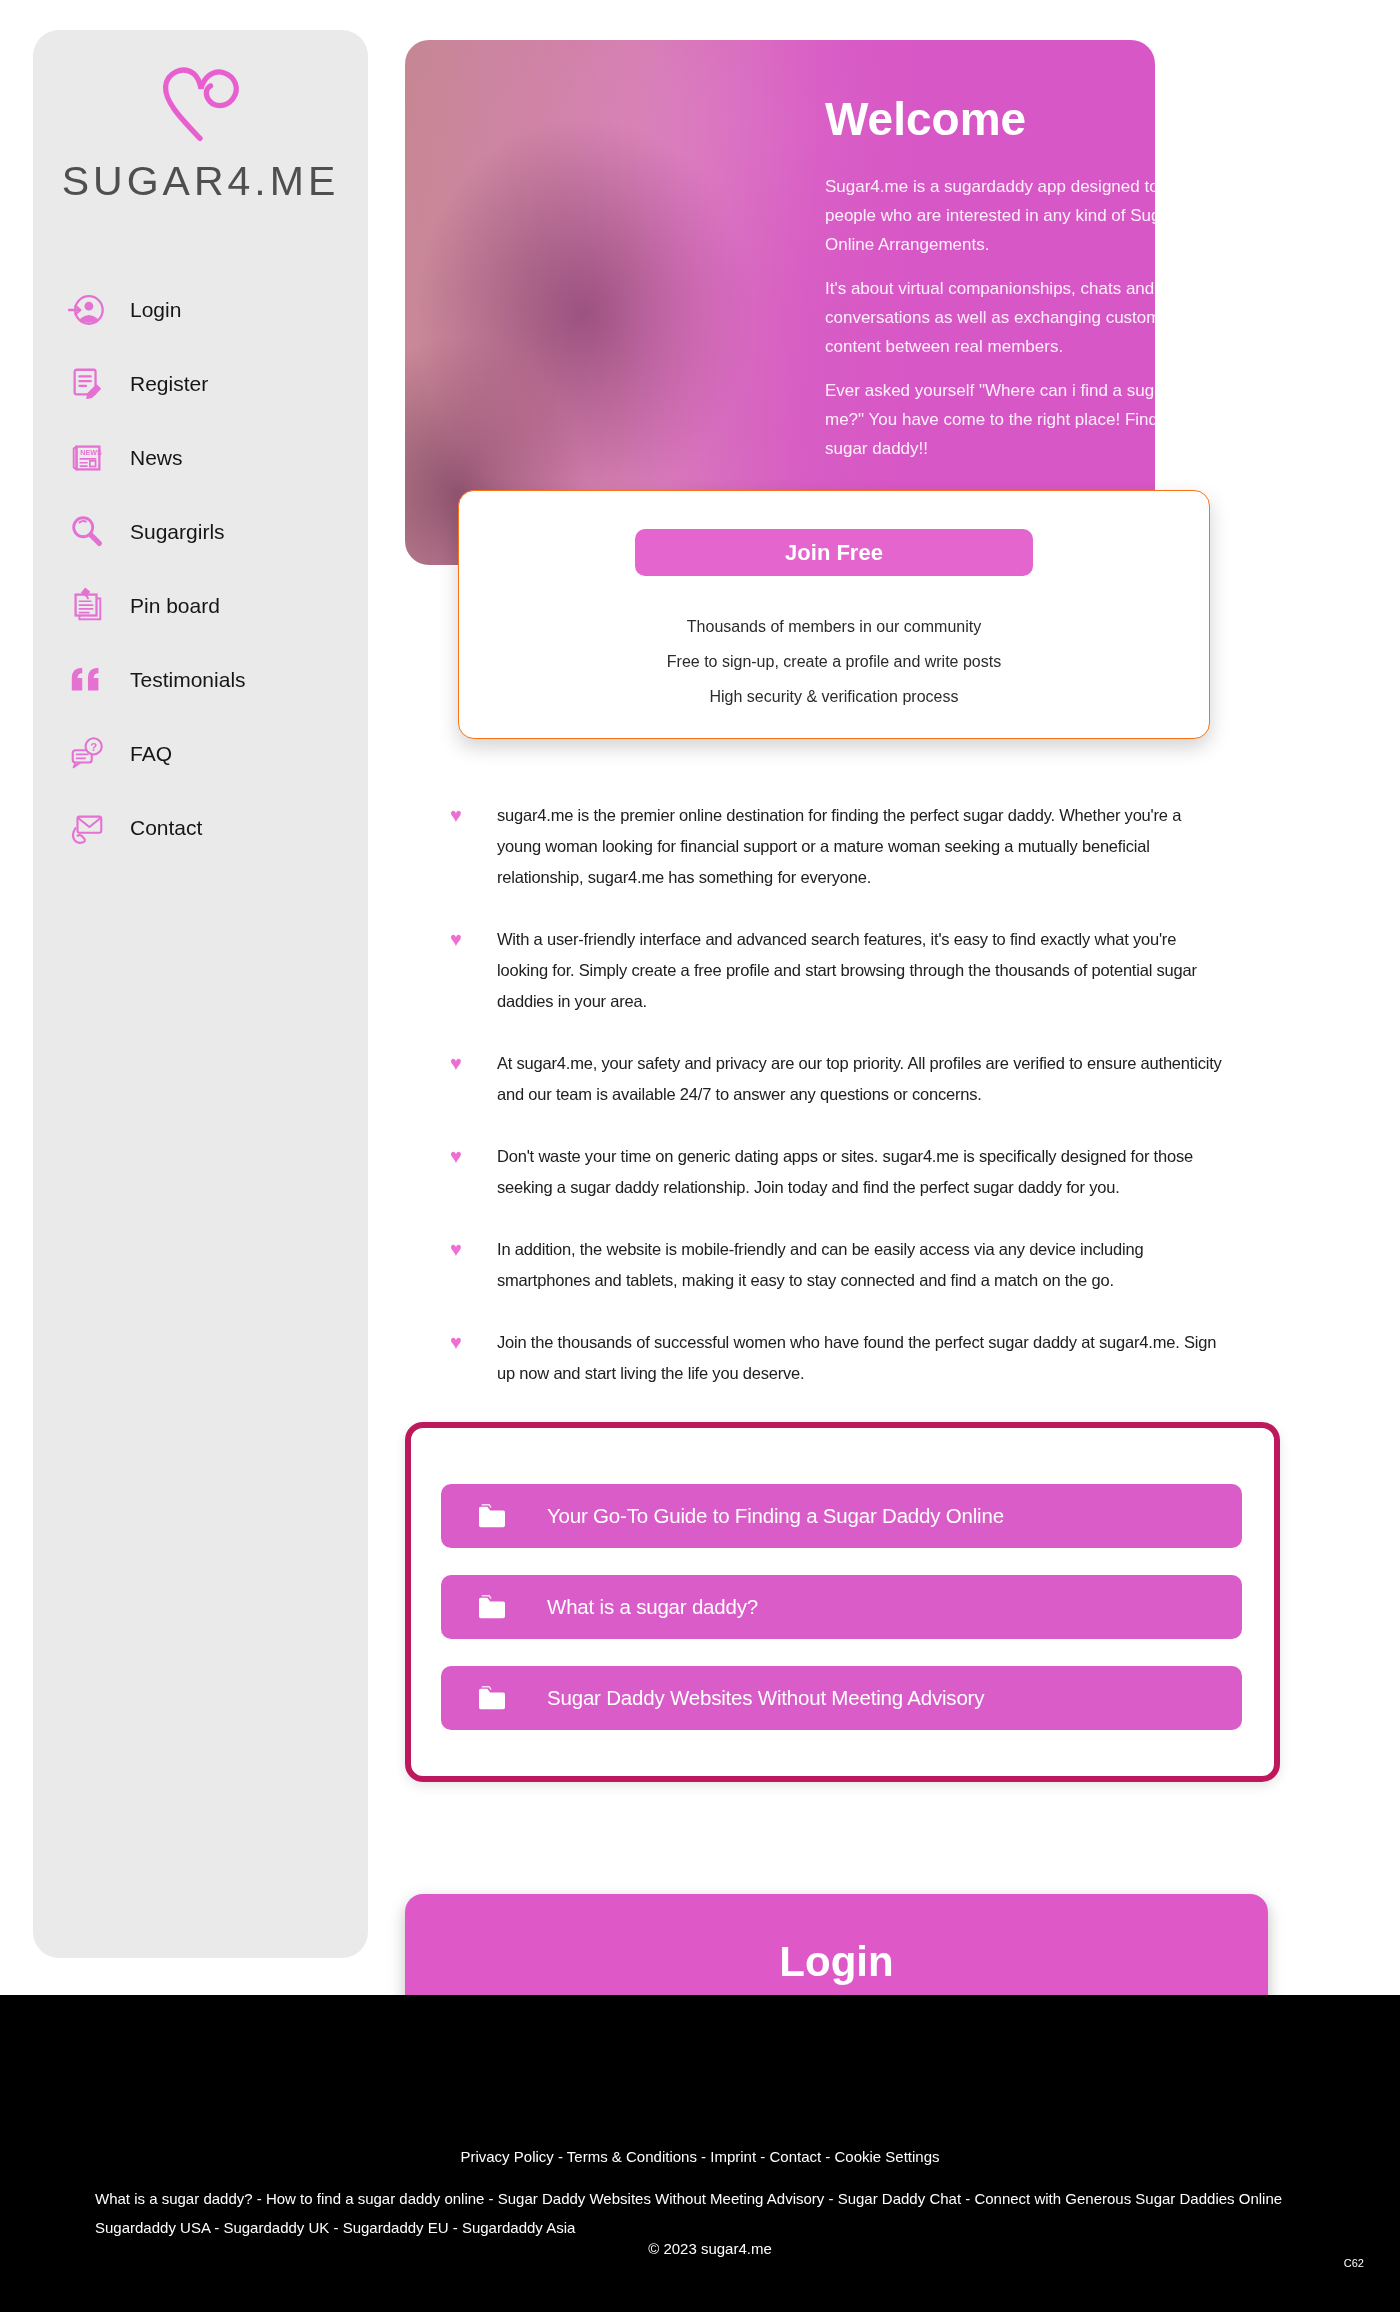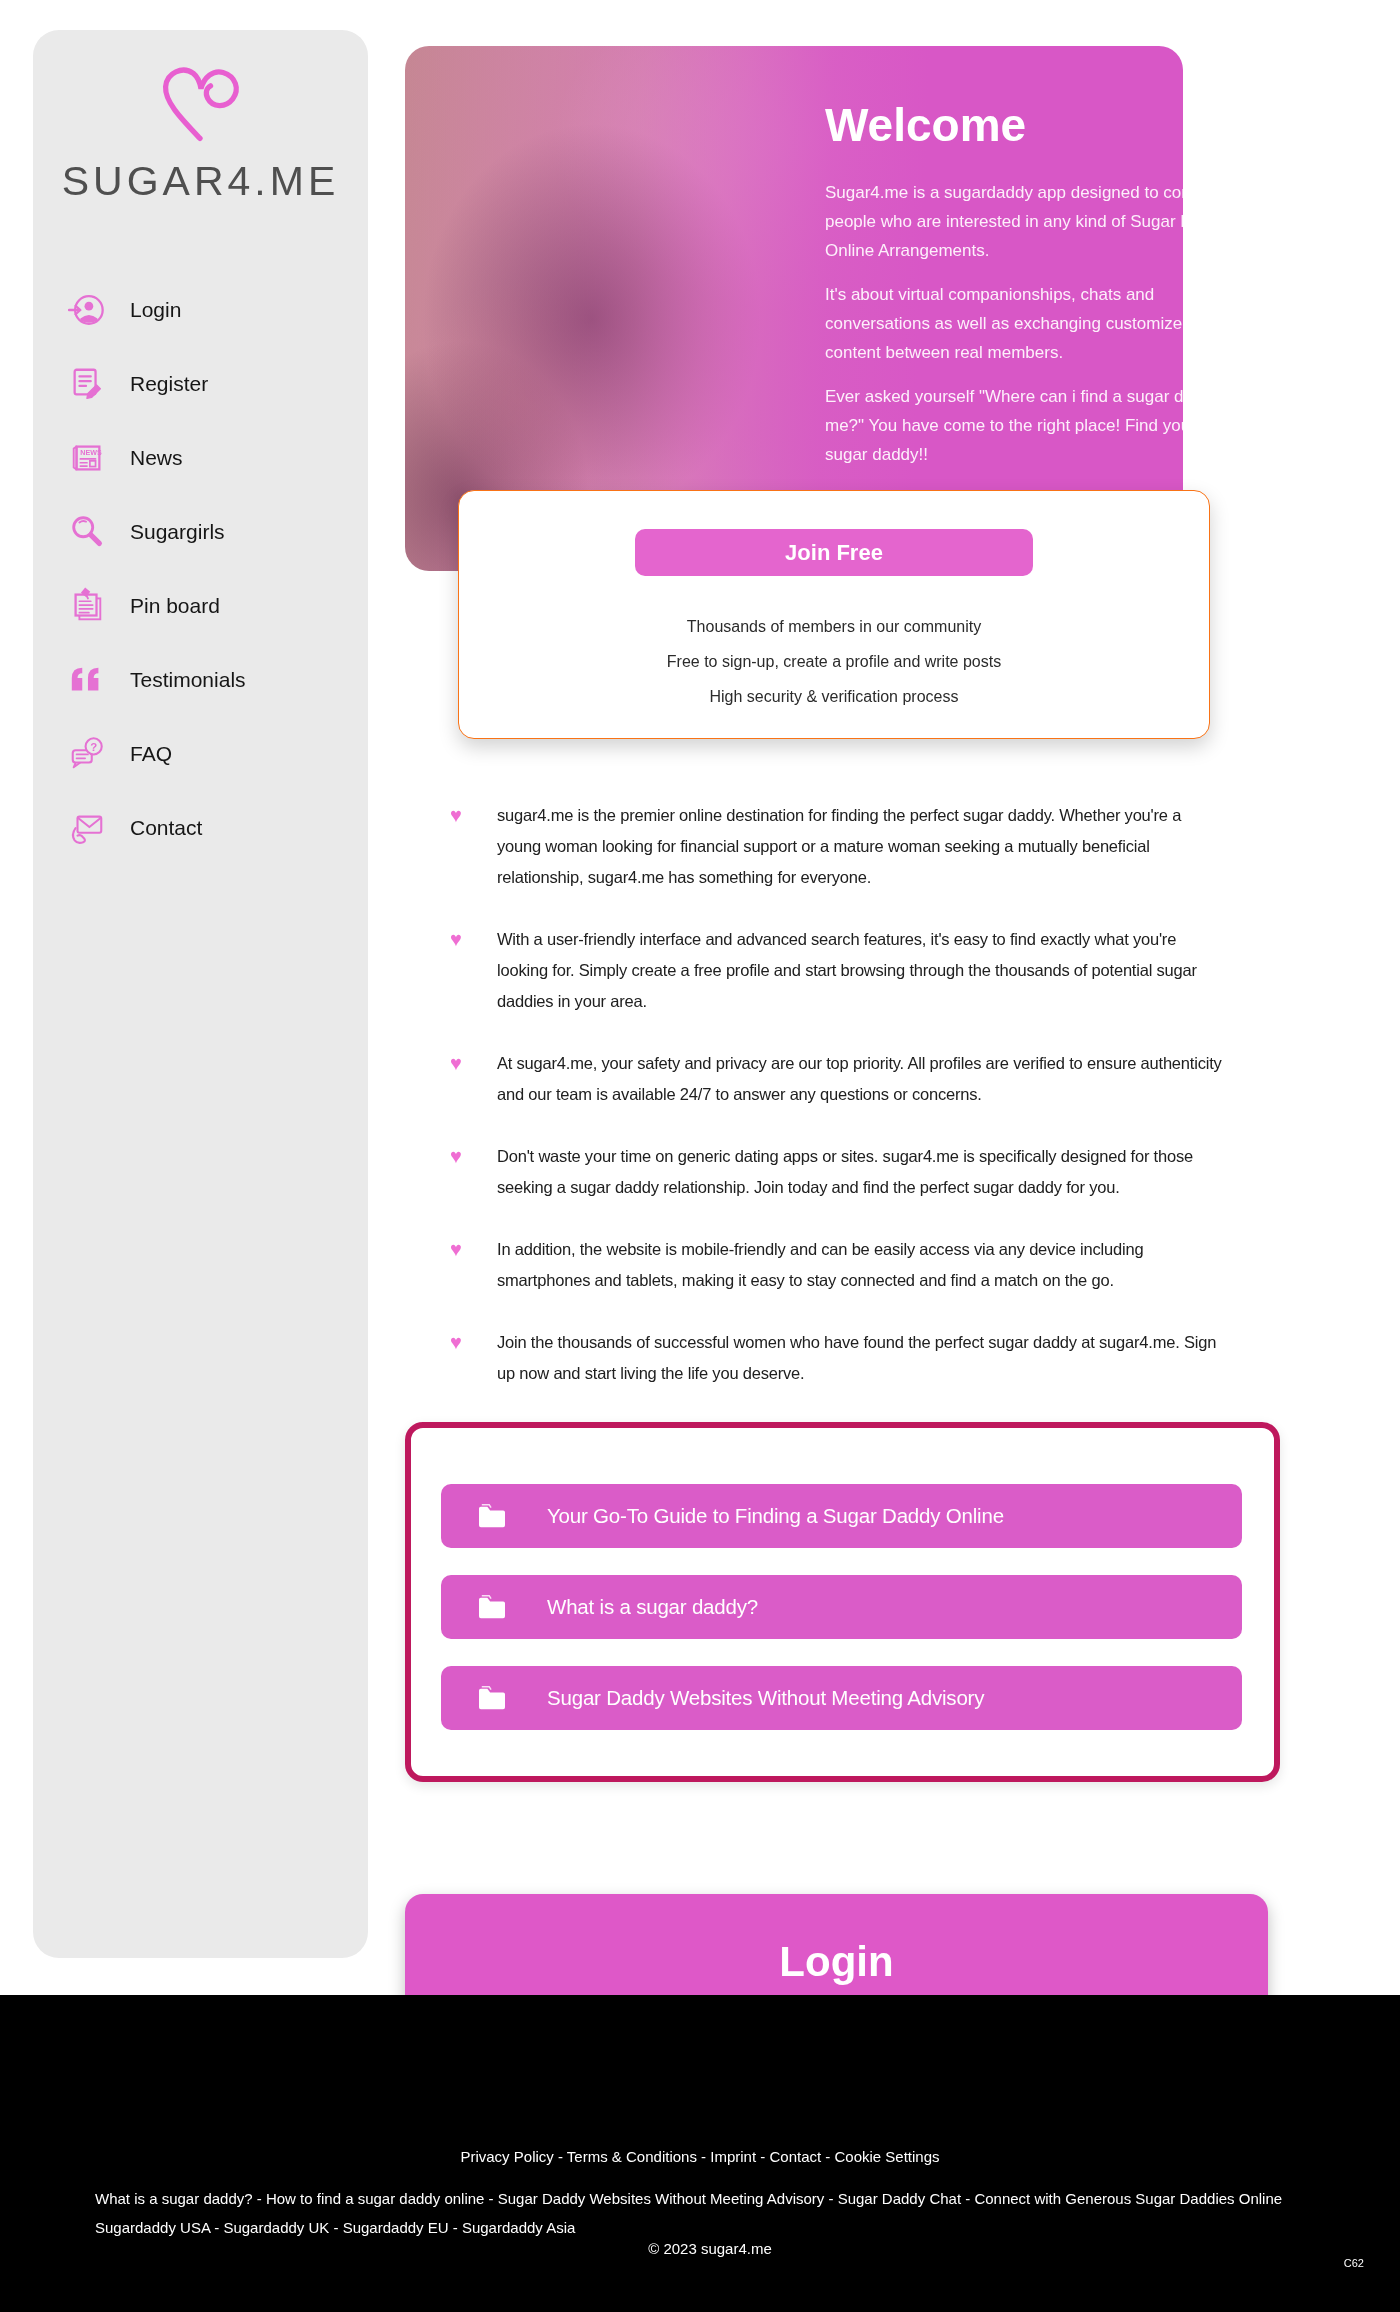--- a/index.html
+++ b/index.html
@@ -11,29 +11,29 @@
            background:#eaeaea;border-radius:26px;}
   .logo-wrap{text-align:center;}
   .logo-heart{margin-top:30px;}
   .brand{margin-top:10px;font-size:41px;letter-spacing:4px;color:#4f4f4f;font-weight:300;}
   .menu{position:absolute;top:243px;left:0;right:0;}
   .menu-item{display:flex;align-items:center;height:74px;padding-left:35px;cursor:pointer;}
   .menu-item .micon{width:38px;height:38px;flex:0 0 38px;}
   .menu-item .mlabel{margin-left:24px;font-size:21px;color:#161616;}
 
   
-  .hero{position:absolute;left:405px;top:46px;width:750px;height:525px;border-radius:24px;overflow:hidden;
+  .hero{position:absolute;left:405px;top:40px;width:750px;height:525px;border-radius:24px;overflow:hidden;
     background:
       linear-gradient(92deg, rgba(226,120,196,0.30) 0%, rgba(222,100,198,0.55) 30%, rgba(217,88,198,0.92) 54%, #d857c6 66%, #d857c6 100%),
       radial-gradient(ellipse 260px 300px at 24% 52%, rgba(61,38,34,0.80), rgba(61,38,34,0) 65%),
       radial-gradient(ellipse 200px 240px at 7% 86%, rgba(66,40,36,0.75), rgba(66,40,36,0) 65%),
       radial-gradient(ellipse 150px 180px at 15% 68%, rgba(214,160,140,0.90), rgba(214,160,140,0) 70%),
       radial-gradient(ellipse 300px 200px at 40% 100%, rgba(210,180,170,0.70), rgba(210,180,170,0) 70%),
       radial-gradient(ellipse 400px 250px at 55% 18%, rgba(238,218,218,0.55), rgba(238,218,218,0) 70%),
-      linear-gradient(100deg,#b98d7e 0%,#c59a90 22%,#cfa0a2 40%,#c793ab 55%,#caa0b5 72%,#cfa9bd 100%); padding-left: 28px;}
+      linear-gradient(100deg,#b98d7e 0%,#c59a90 22%,#cfa0a2 40%,#c793ab 55%,#caa0b5 72%,#cfa9bd 100%);}
   .hero-text{position:absolute;left:420px;top:52px;width:425px;color:#ffffff;}
   .hero-title{font-size:46px;font-weight:700;margin:0 0 26px 0;}
   .hero-p{font-size:17px;line-height:29px;margin:0 0 15px 0;color:rgba(255,248,254,0.95);}
 
   .join-card{position:absolute;left:458px;top:490px;width:750px;height:247px;background:#ffffff;
              border-radius:16px;border:1px solid #f97316;box-shadow:0 8px 20px rgba(0,0,0,0.18);}
   .join-btn{position:absolute;left:50%;transform:translateX(-50%);top:38px;width:398px;height:47px;
             background:#e465ce;border:none;border-radius:10px;color:#fff;font-size:22px;font-weight:700;
             font-family:"Liberation Sans",sans-serif;cursor:pointer;}
   .join-lines{position:absolute;top:118px;left:0;right:0;text-align:center;font-size:16px;color:#2b2b2b;}

